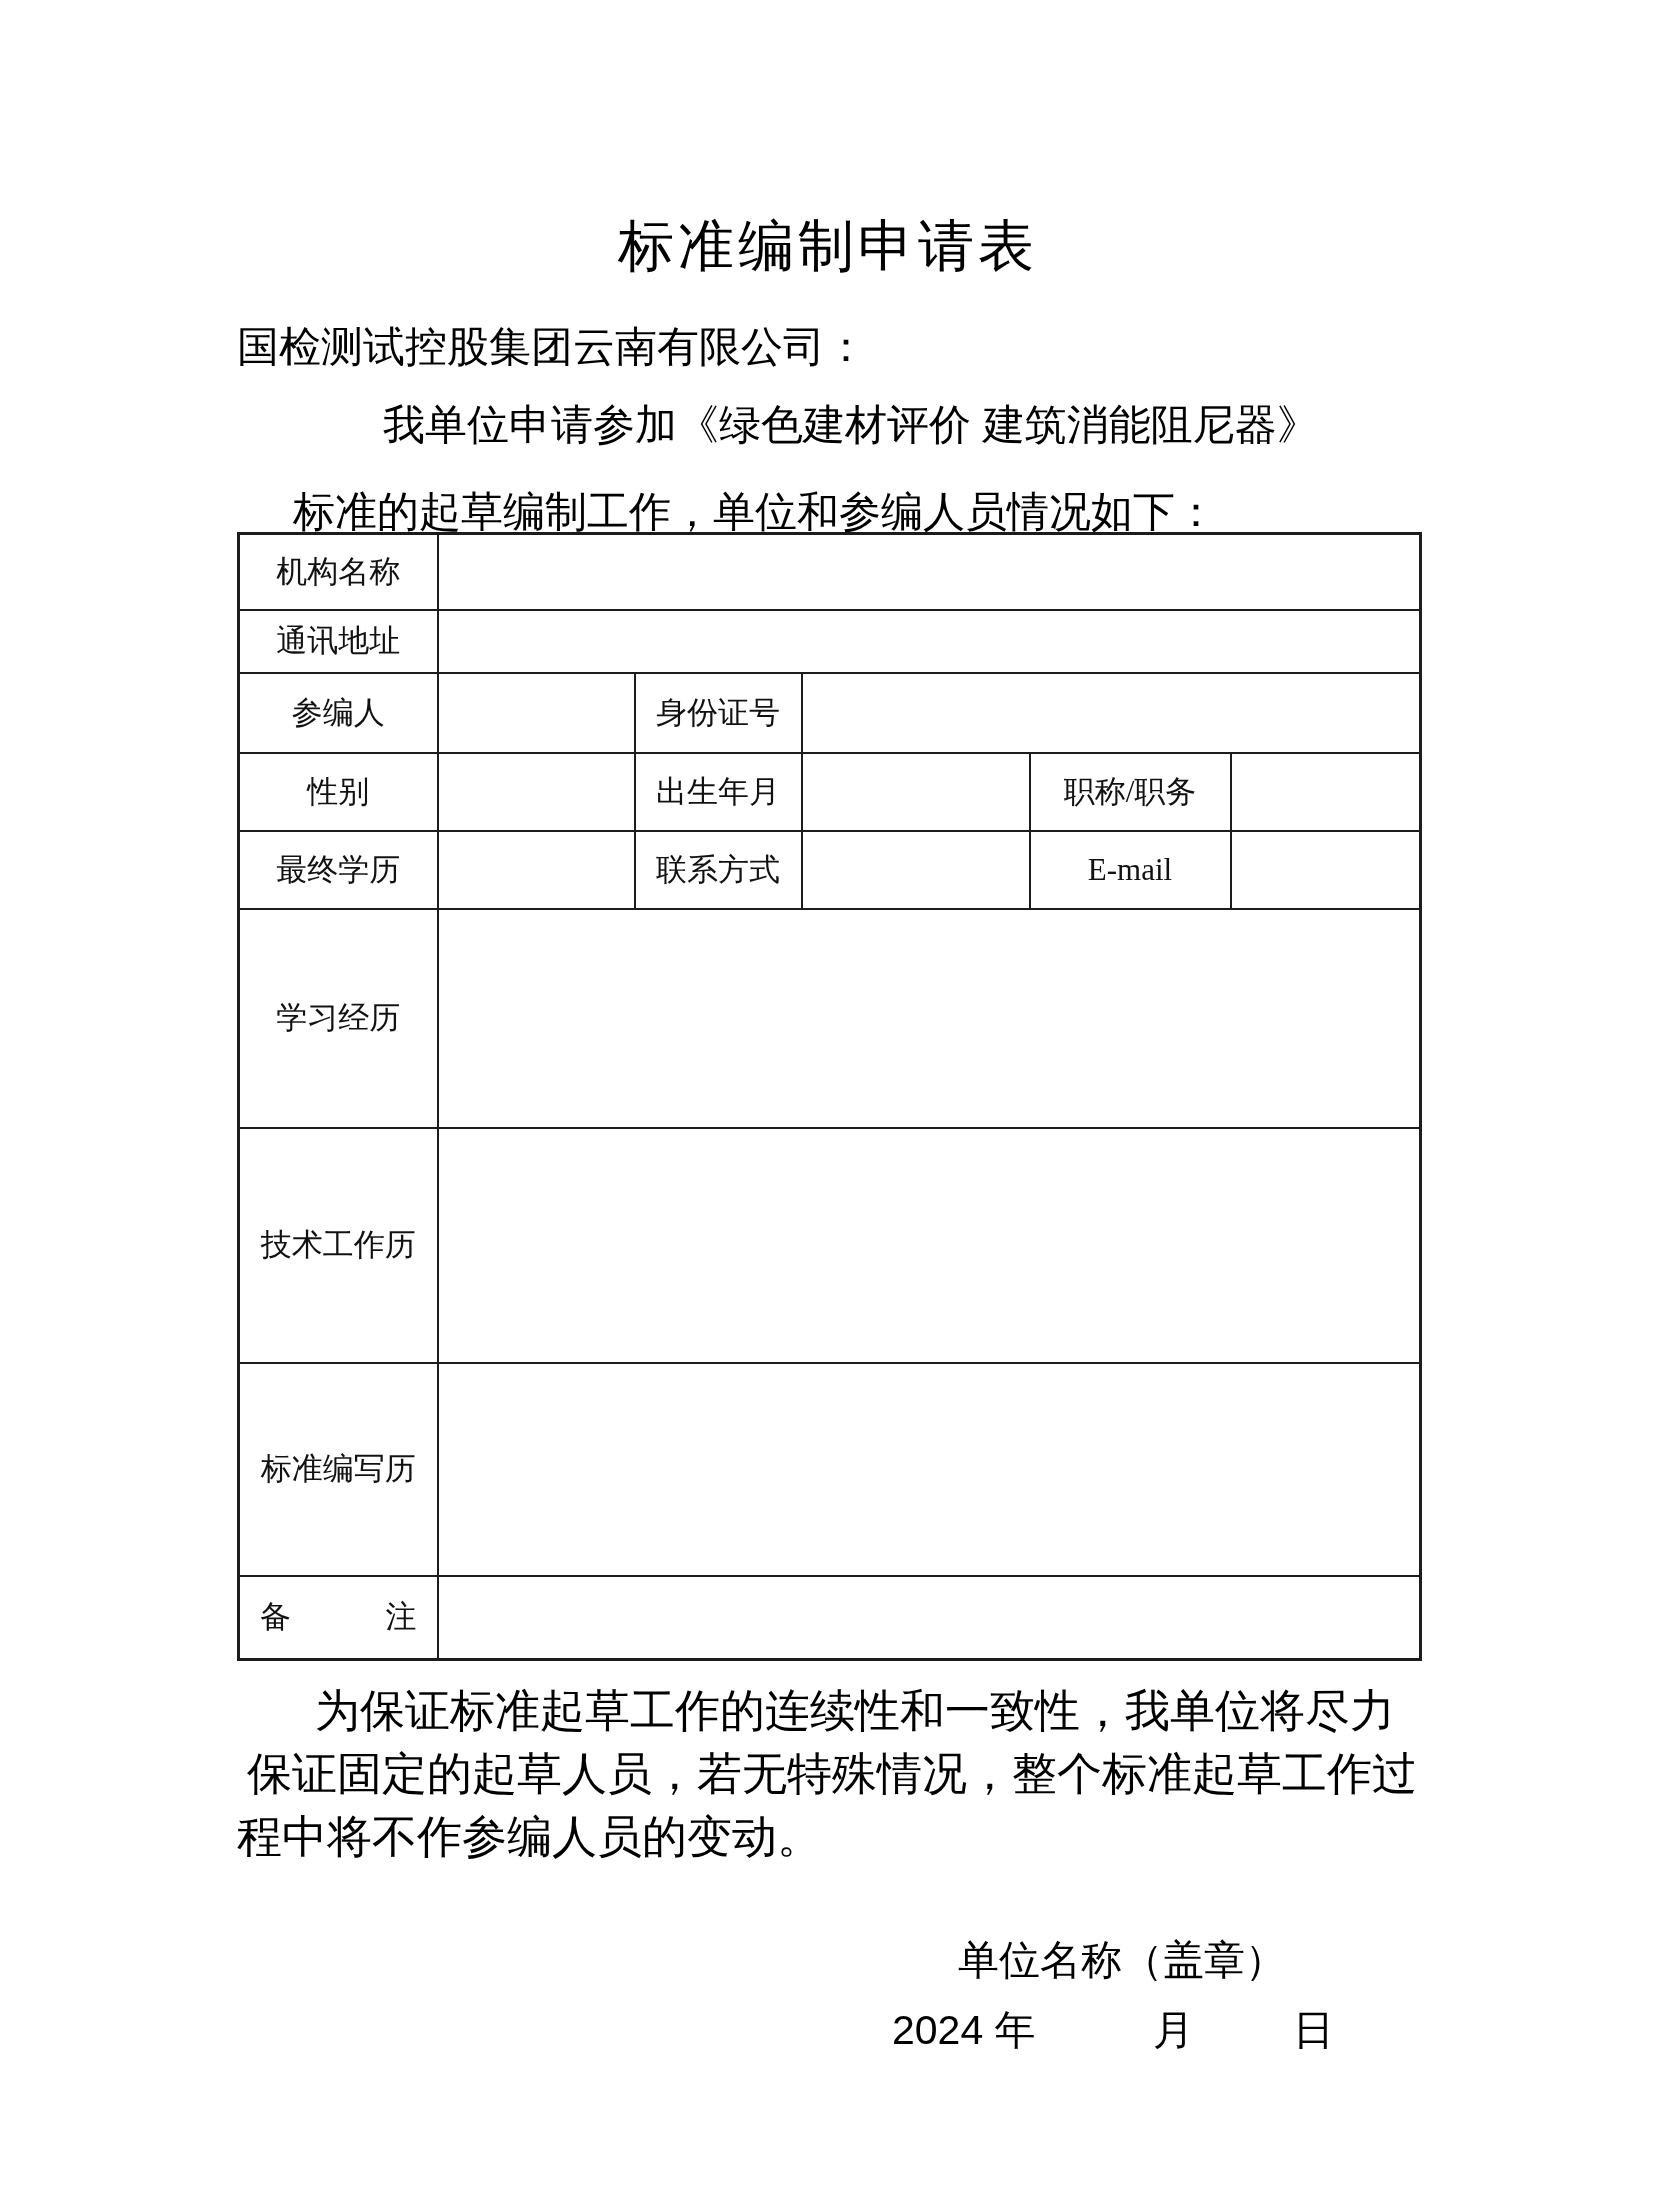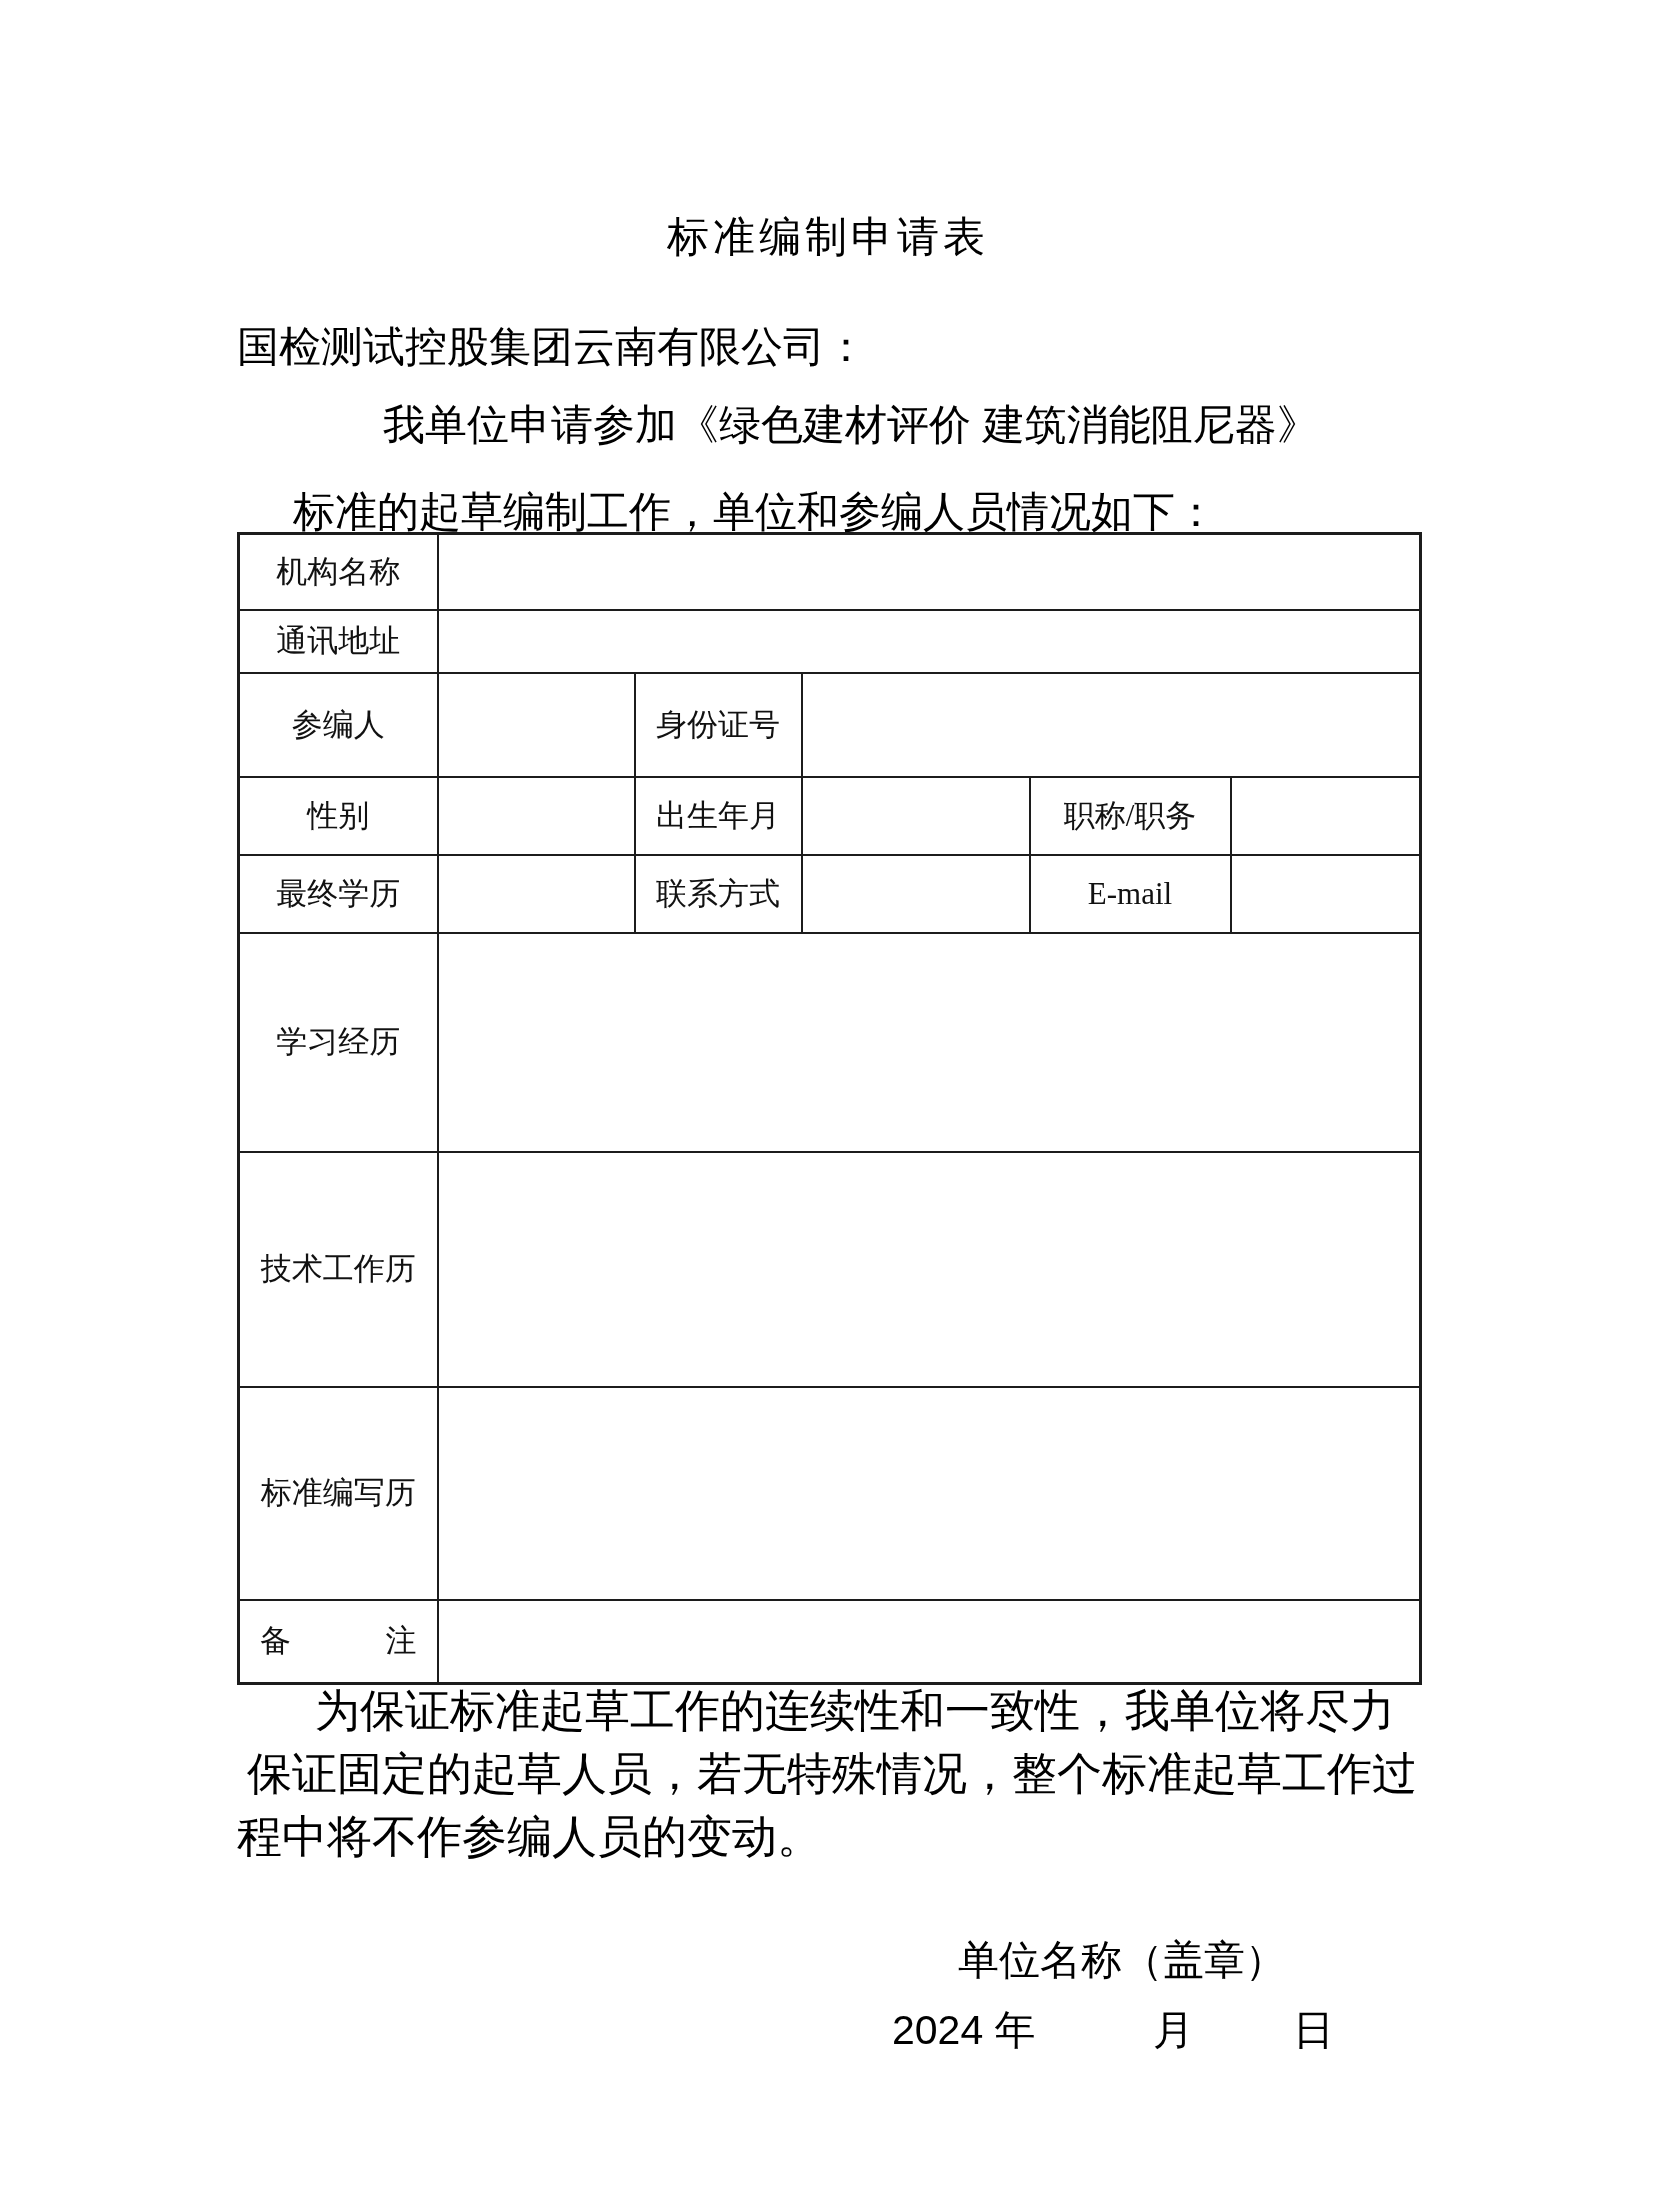--- a/index.html
+++ b/index.html
@@ -10,21 +10,21 @@
     margin:0 auto;
     overflow:hidden;
     color:#000;
   }
   .sans{font-family:"Liberation Sans","DejaVu Sans",sans-serif;}
 
   .doc-title{
     position:absolute;
     left:237px;width:1182px;top:212px;
     text-align:center;
-    font-size:42px;line-height:1.2;
+    font-size:56px;line-height:1.2;
     letter-spacing:4px;
     font-weight:500;
   }
   .line{position:absolute;white-space:nowrap;line-height:1.2;}
   .intro{font-size:42px;}
   .closing{font-size:45px;}
   .sig{font-size:41px;}
 
   table.form{
     position:absolute;
@@ -49,21 +49,21 @@
   td.lbl-spread .spread{
     display:flex;
     justify-content:space-between;
     padding:0 20px;
     font-family:"Liberation Serif","DejaVu Serif",serif;
     font-size:31px;
     color:#111;
   }
   tr.r1{height:76px;}
   tr.r2{height:63px;}
-  tr.r3{height:104px;}
+  tr.r3{height:80px;}
   tr.r4{height:78px;}
   tr.r5{height:78px;}
   tr.r6{height:219px;}
   tr.r7{height:235px;}
   tr.r8{height:213px;}
   tr.r9{height:84px;}
 </style>
 </head>
 <body>
 

